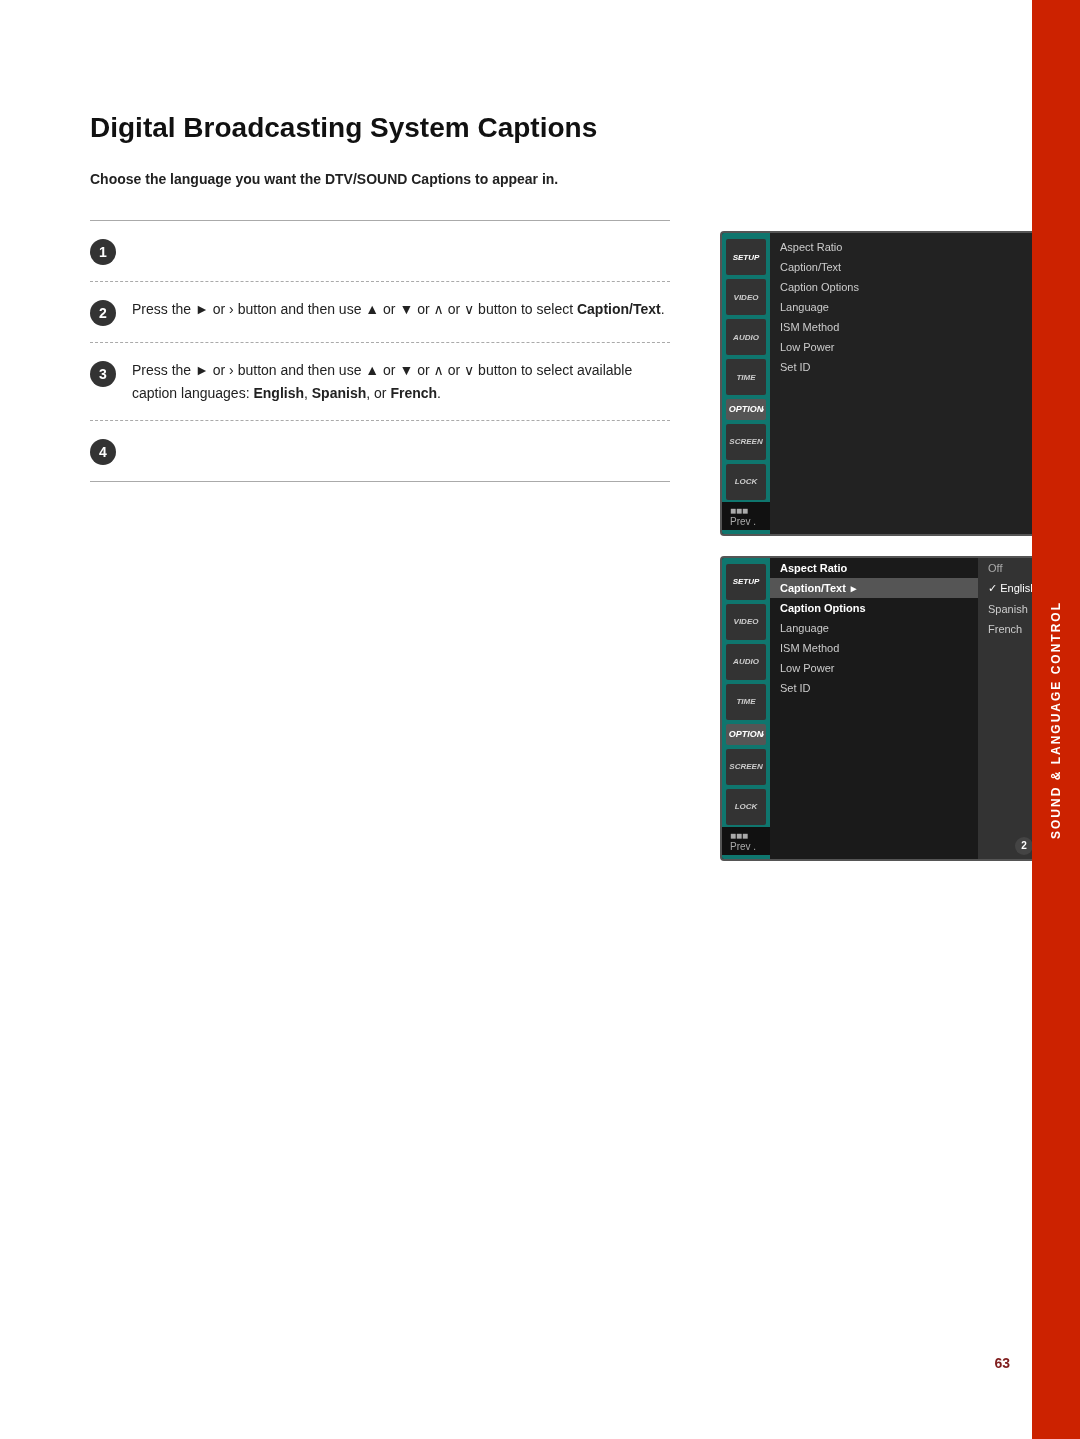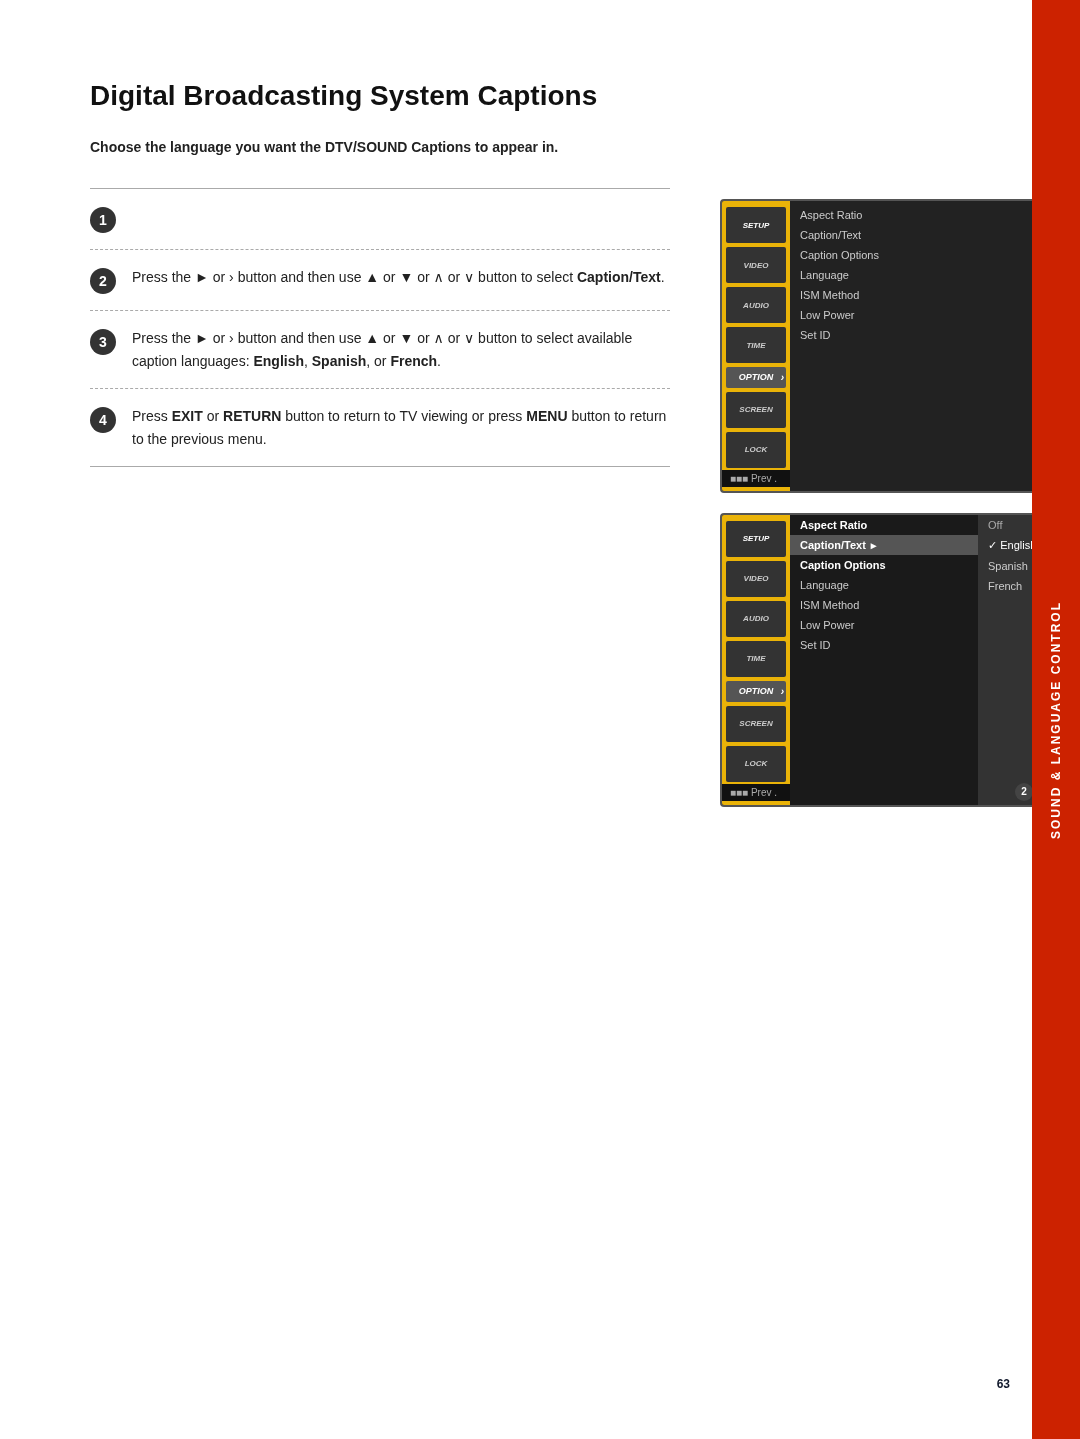--- a/index.html
+++ b/index.html
@@ -9,20 +9,21 @@
       background: #ffffff;
       font-family: Arial, Helvetica, sans-serif;
       color: #222;
       position: relative;
       overflow: hidden;
     }
 
     .main-content {
       padding: 80px 90px 60px 90px;
       max-width: 960px;
+      margin-top: 32px;
     }
 
     .page-title {
       font-size: 28px;
       font-weight: bold;
       margin-bottom: 24px;
       color: #111;
     }
 
     .intro-bold {
@@ -101,22 +102,22 @@
       overflow: hidden;
       margin-bottom: 20px;
       position: relative;
     }
 
     .menu-screenshot-inner {
       display: flex;
     }
 
     .menu-sidebar {
-      width: 68px;
-      background: #eab308;
+      width: 48px;
+      background: #0f766e;
       display: flex;
       flex-direction: column;
       padding: 4px 0;
     }
 
     .menu-sidebar-item {
       color: #ccc;
       font-size: 9px;
       font-style: italic;
       font-weight: bold;
@@ -238,25 +239,25 @@
       font-weight: bold;
       letter-spacing: 2px;
       writing-mode: vertical-rl;
       transform: rotate(180deg);
       text-transform: uppercase;
       white-space: nowrap;
     }
 
     .page-number {
       position: absolute;
-      bottom: 48px;
+      bottom: 68px;
       right: 70px;
-      font-size: 12px;
-      font-weight: bold;
-      color: #0f172a;
+      font-size: 14px;
+      font-weight: bold;
+      color: #7f1d1d;
     }
 
     .menu-row {
       display: flex;
     }
 
     .menu-col-left {
       flex: 1;
     }
 
@@ -308,23 +309,20 @@
         <div class="step-number">3</div>
         <div class="step-text">
           Press the ► or ›  button and then use ▲ or ▼  or
           ∧ or ∨  button to select available caption languages:
           <strong>English</strong>, <strong>Spanish</strong>, or <strong>French</strong>.
         </div>
       </div>
 
       <div class="step">
         <div class="step-number">4</div>
-        <div class="step-text">
-          Press <strong>EXIT</strong> or <strong>RETURN</strong> button to return to TV view­ing or press <strong>MENU</strong> button to return to the previous menu.
-        </div>
       </div>
     </div>
 
     <div class="steps-right">
 
       <div class="screenshot-wrapper">
         <div class="menu-screenshot">
           <div class="menu-screenshot-inner">
             <div class="menu-sidebar">
               <div class="menu-sidebar-item has-image" style="font-size:8px;color:#fff;font-style:italic;">SETUP</div>

